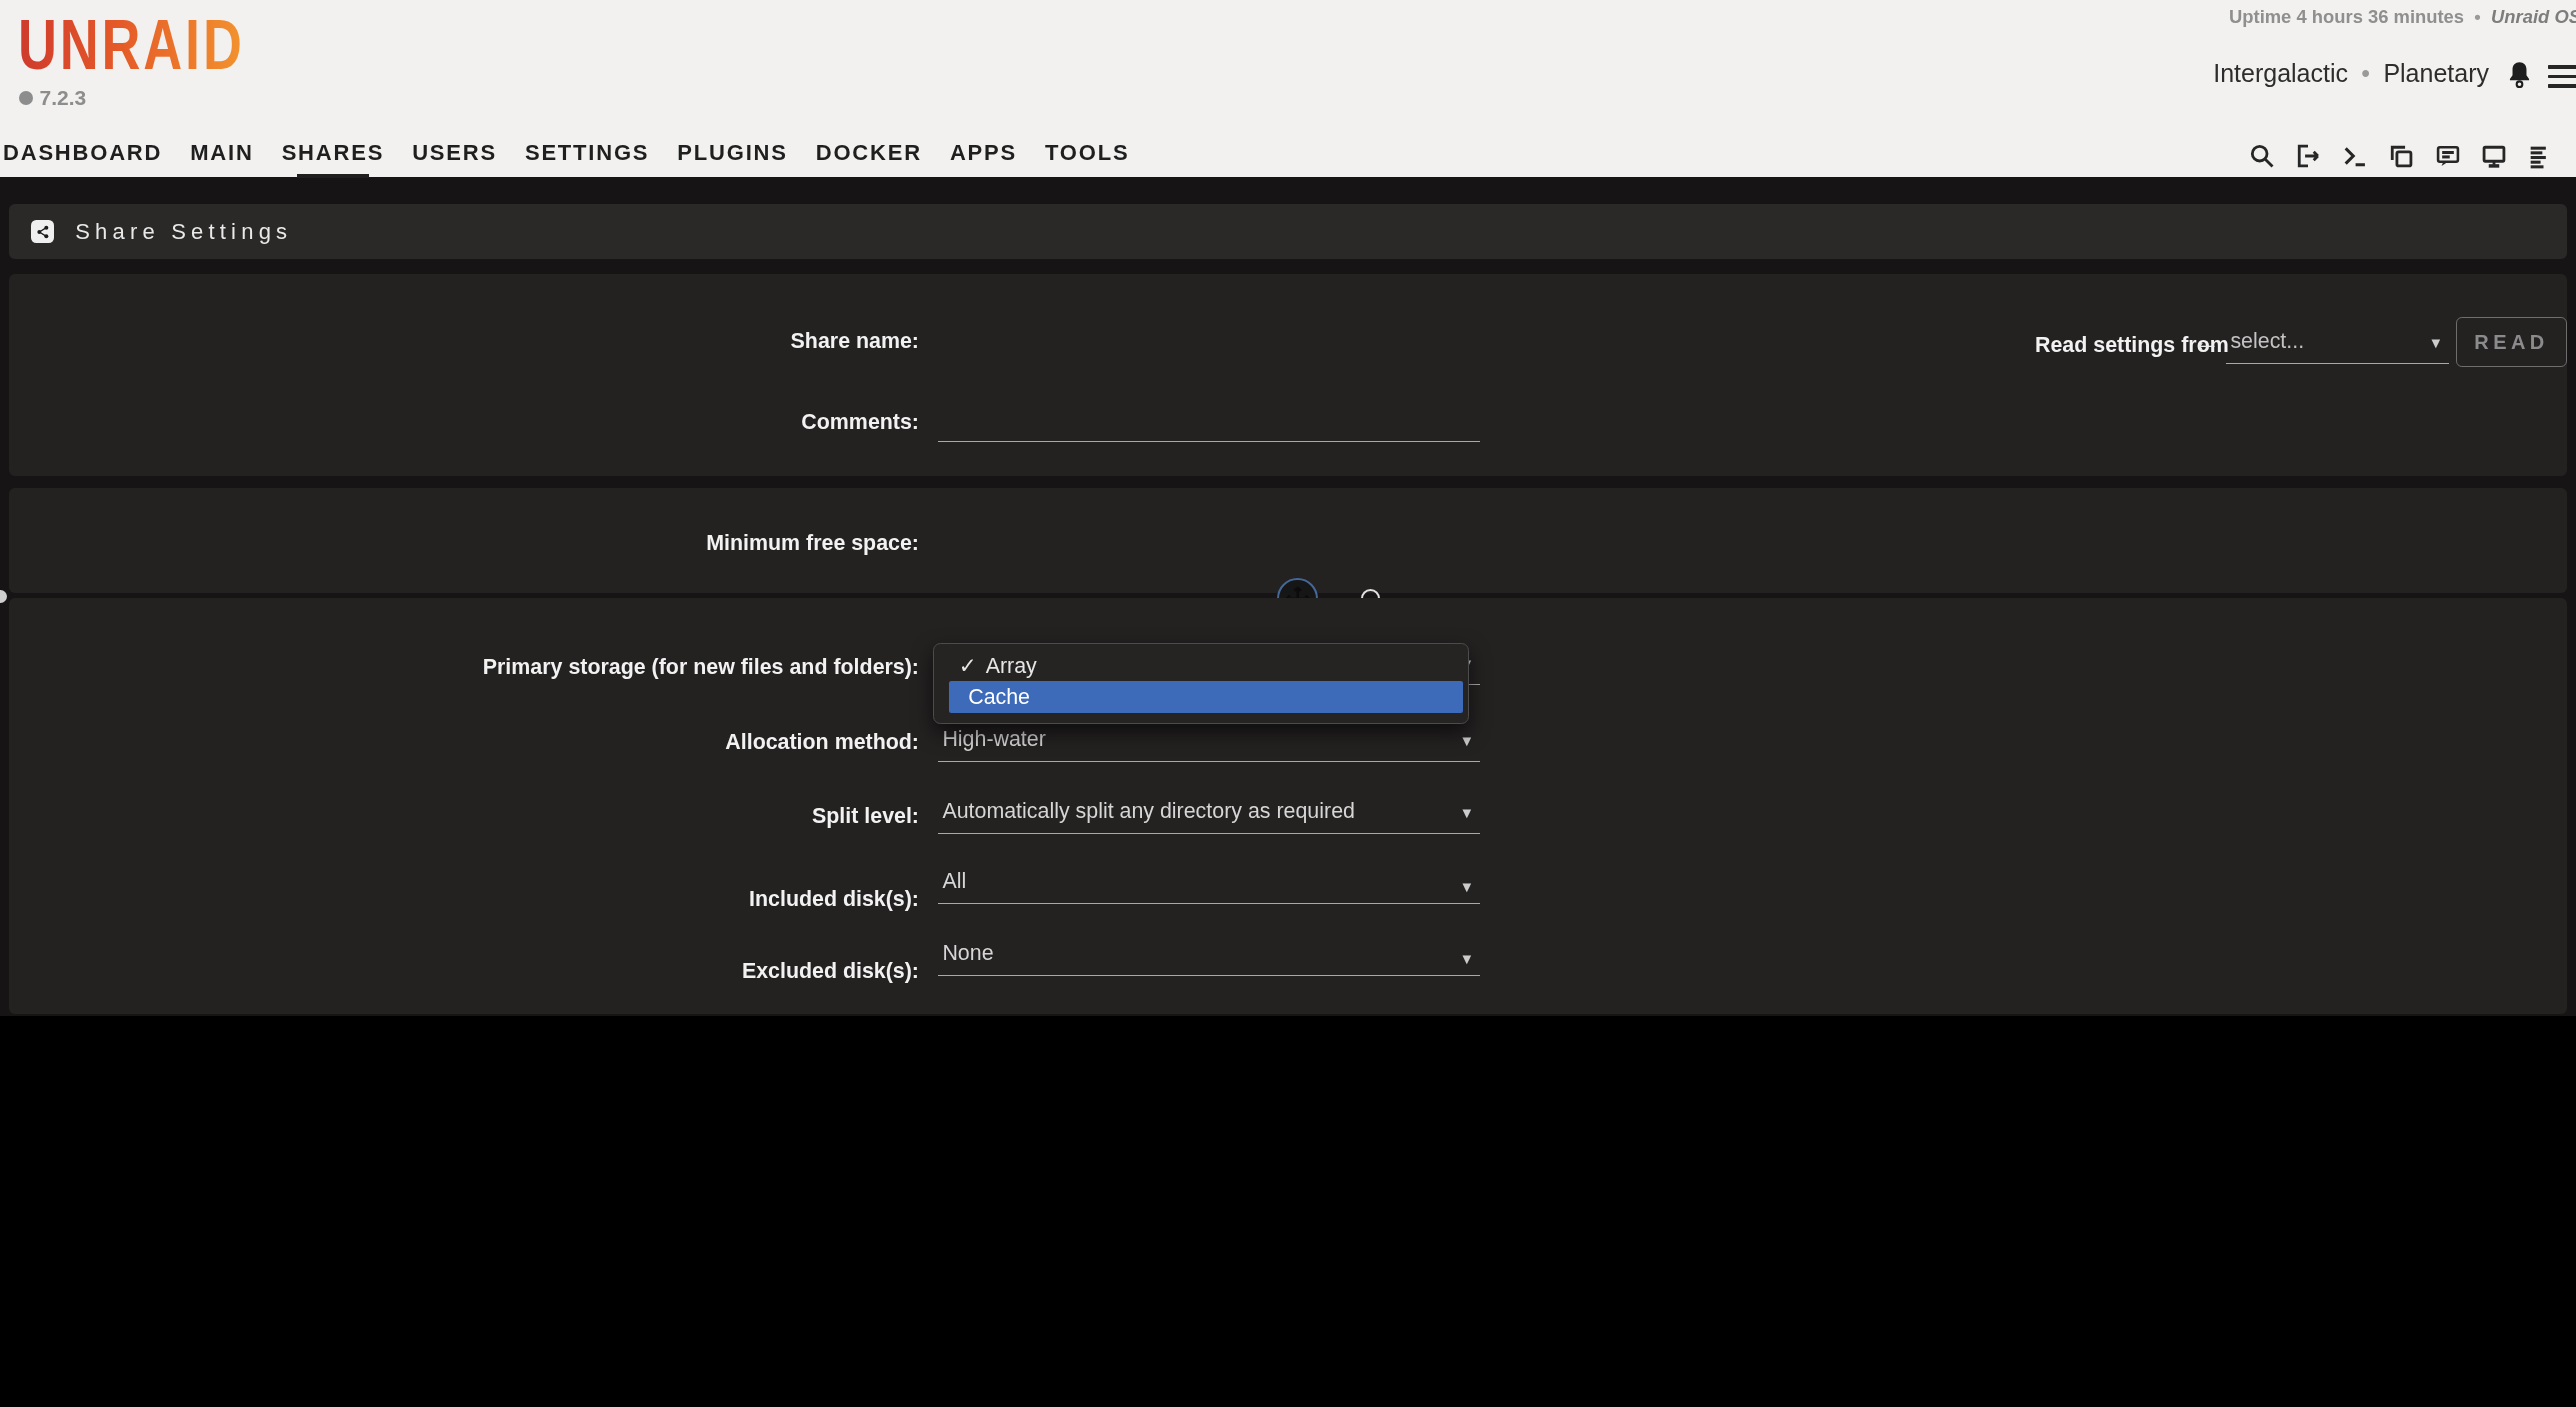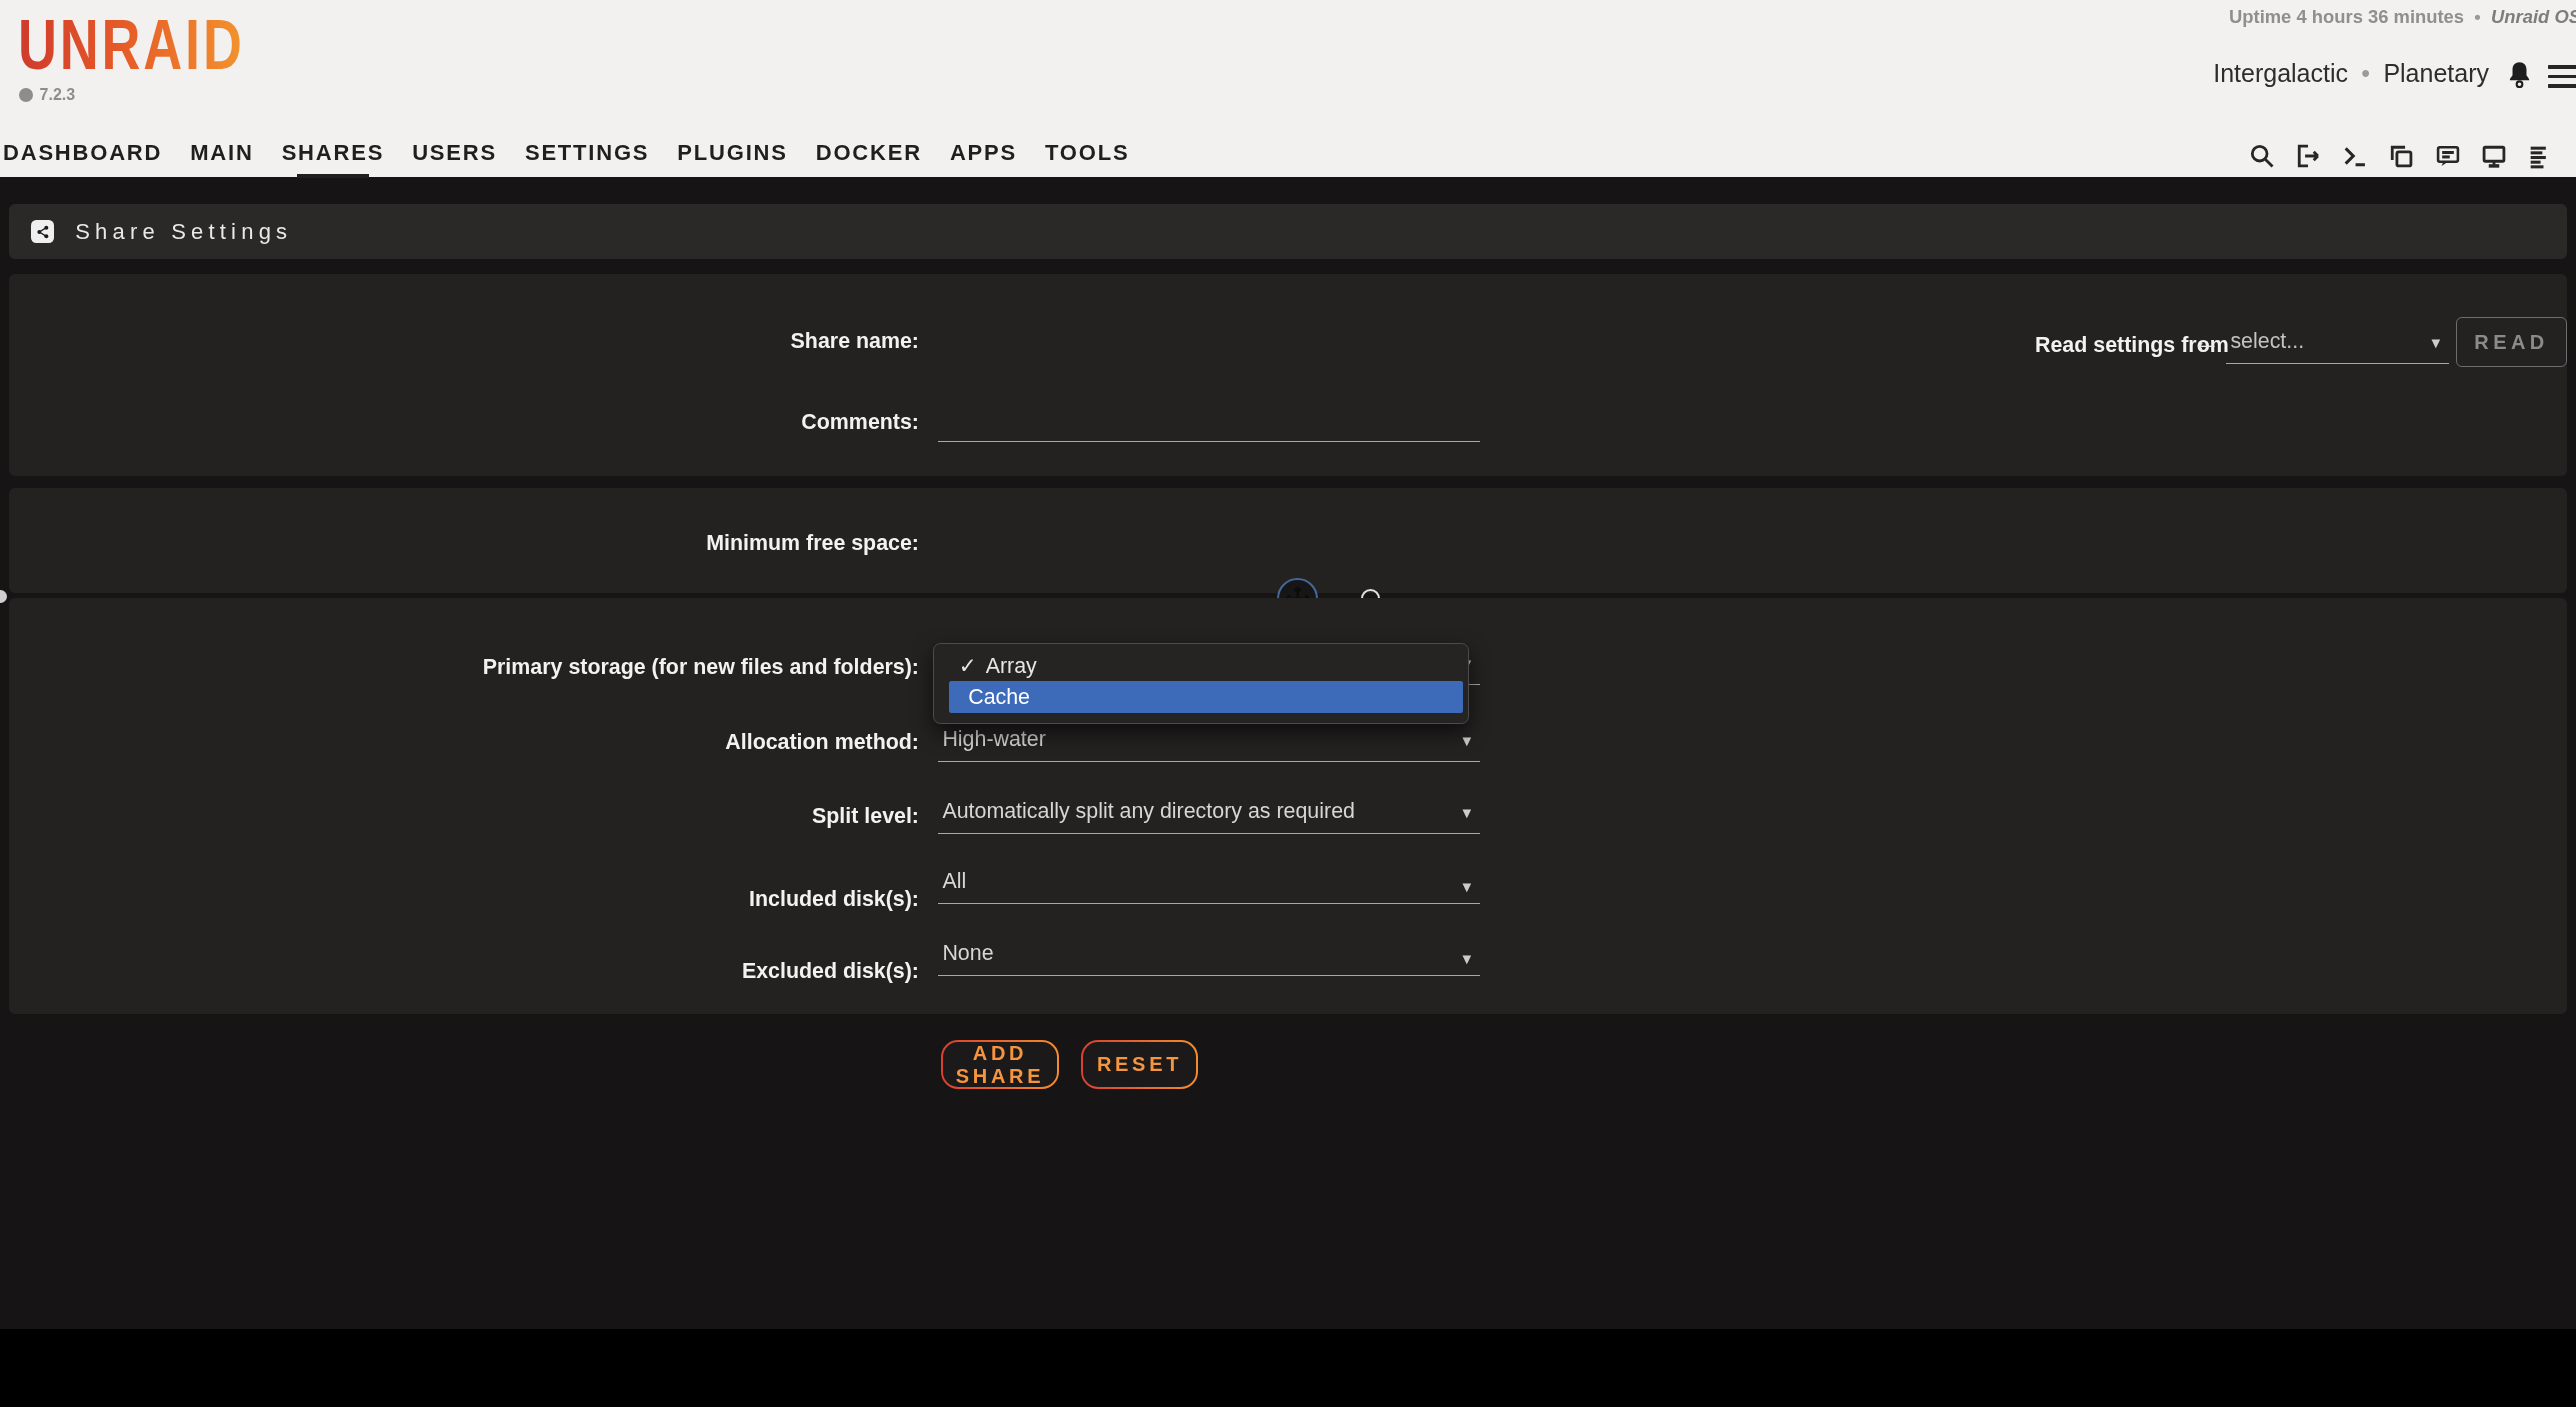--- a/index.html
+++ b/index.html
@@ -1,36 +1,36 @@
 <!DOCTYPE html>
 <html style="font-size:11.8px"><head>
 <meta charset="utf-8">
 <style>
   * { margin:0; padding:0; box-sizing:border-box; }
   html,body { background:#000; }
   body { font-family:"Liberation Sans", sans-serif; }
   #page {
-    position:relative; width:2576px; height:1329px;
+    position:relative; width:2576px; height:1016px;
     background:#161414; overflow:hidden;
   }
   
   #topbar {
     position:absolute; left:0; top:0; width:2576px; height:179px;
     background:#f2f1ef; border-bottom:2.2px solid #161414;
   }
   #logo {
     position:absolute; left:17.7px; top:4.4px;
     font-size:71px; font-weight:bold; letter-spacing:3.7px;
     background:linear-gradient(90deg,#cf3a2d 0%,#e55a28 45%,#f3932e 100%);
     -webkit-background-clip:text; background-clip:text; color:transparent;
     transform:scaleX(.76); transform-origin:left top; white-space:nowrap;
   }
   #version {
     position:absolute; left:19px; top:86px; display:flex; align-items:center; gap:6.6px;
-    font-size:16px; font-weight:bold; color:#8d8d8d;
+    font-size:21px; font-weight:bold; color:#8d8d8d;
   }
   .ver-dot { width:14px; height:14px; border-radius:50%; background:#8d8d8d; display:inline-block; }
   #uptime-row {
     position:absolute; left:2229px; top:5.9px; white-space:nowrap;
     font-size:18.4px; font-weight:600; color:#8f8f8f; display:flex; gap:10.3px; align-items:baseline;
   }
   #uptime-row .os { font-style:italic; font-weight:bold; color:#7d7d7d; }
   #server-row {
     position:absolute; right:87px; top:59px; white-space:nowrap;
     font-size:25px; color:#2d2d2d; display:flex; gap:13.3px; align-items:center;

